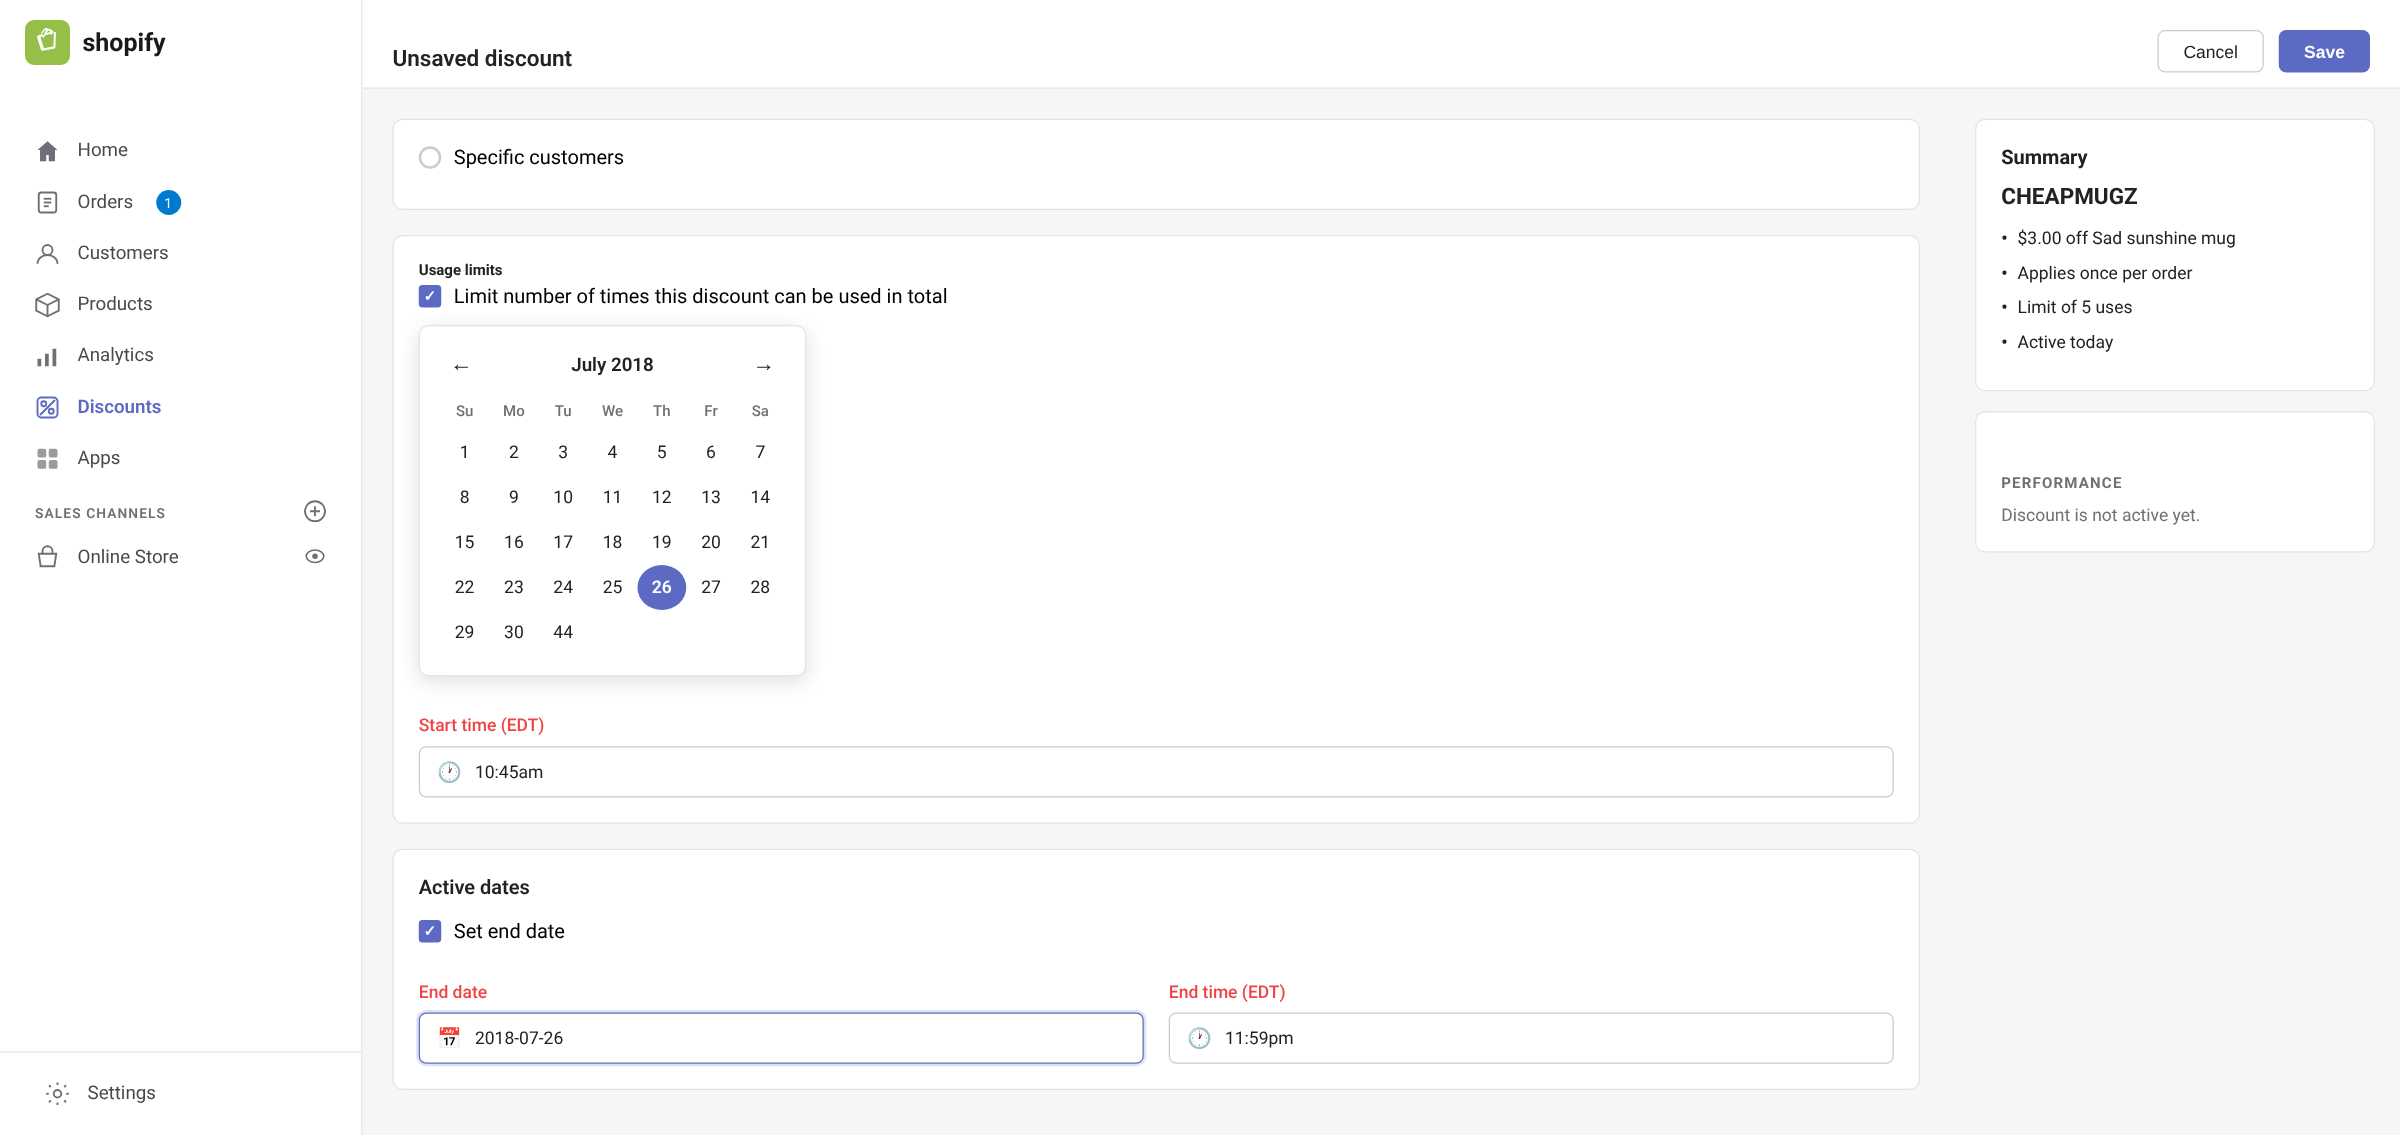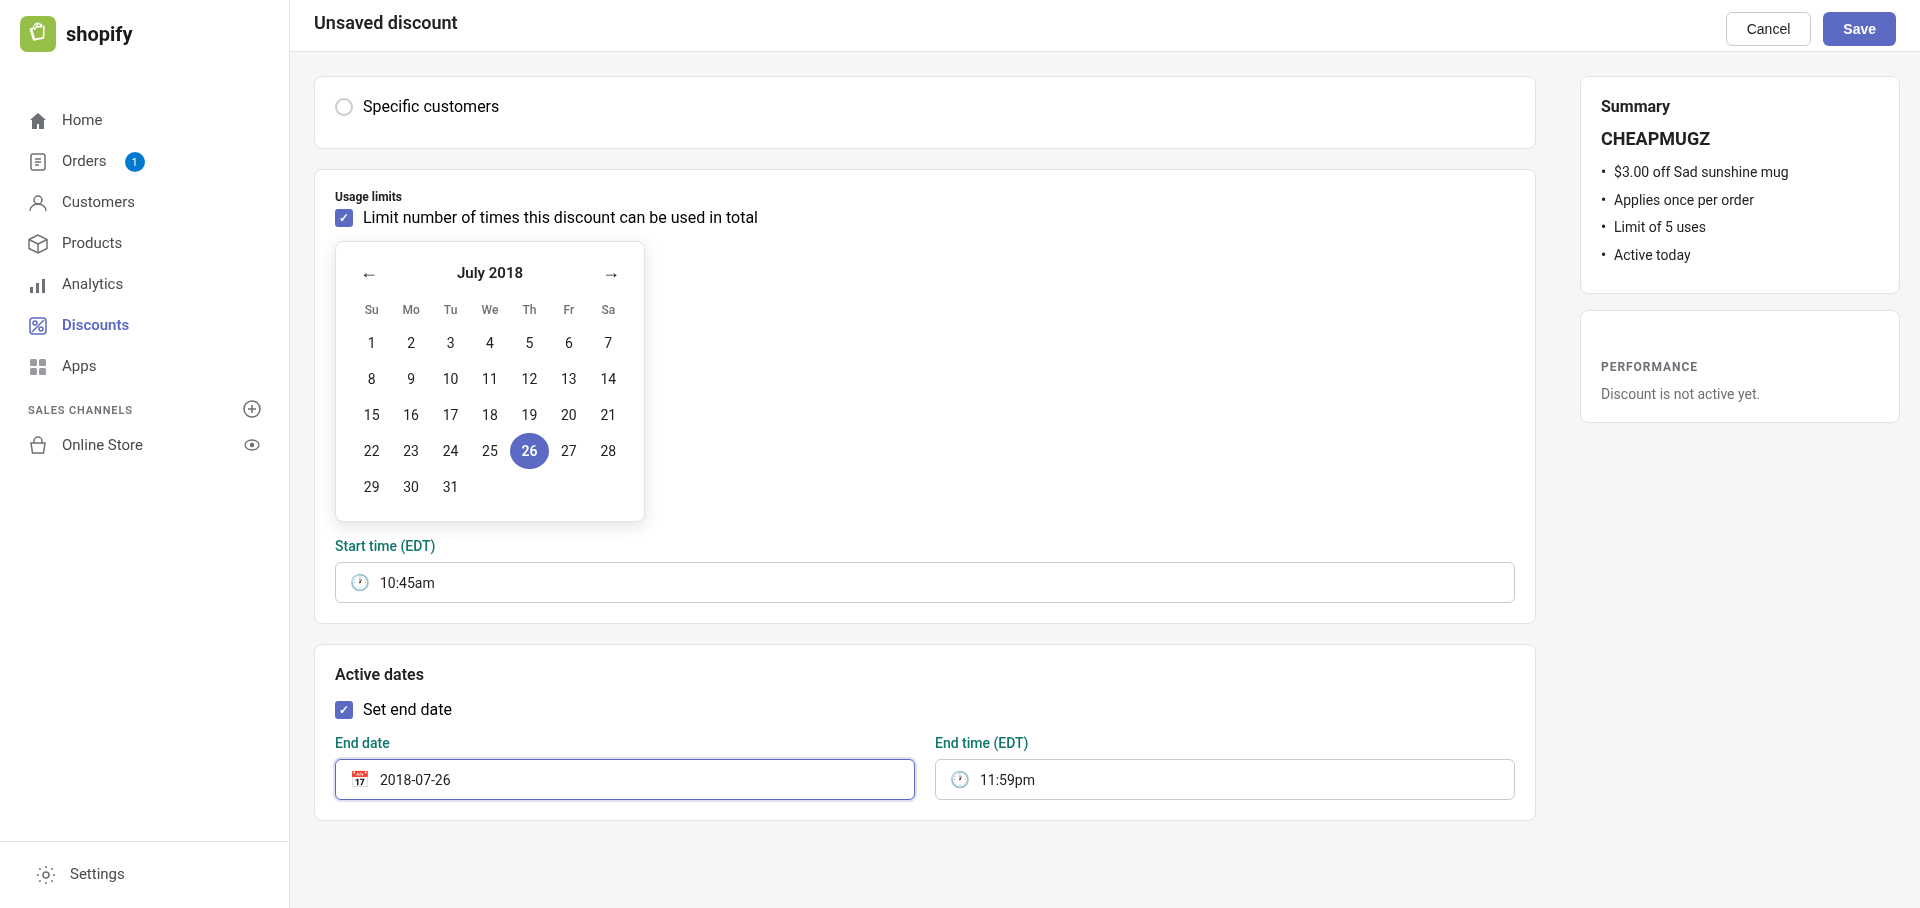--- a/index.html
+++ b/index.html
@@ -94,23 +94,23 @@
       flex: 1;
       display: flex;
       flex-direction: column;
       overflow: hidden;
     }
     .topbar {
       background: #fff;
       border-bottom: 1px solid #e1e3e5;
       padding: 12px 24px;
       display: flex;
-      align-items: flex-start;
+      align-items: flex-end;
       justify-content: space-between;
-      height: 52px;
+      height: 71px;
     }
     .page-title {
       font-size: 18px;
       font-weight: 600;
       color: #202223;
     }
     .topbar-actions { display: flex; gap: 12px; }
     .btn-cancel {
       padding: 8px 20px;
       border: 1px solid #c9cccf;
@@ -267,23 +267,24 @@
     .datetime-row {
       display: flex;
       gap: 20px;
       margin-top: 16px;
     }
     .datetime-field {
       flex: 1;
     }
     .datetime-label {
       font-size: 14px;
-      color: #0f766e;
+      color: #ef4444;
       margin-bottom: 8px;
       font-weight: 500;
+      margin-top: 16px;
     }
     .datetime-input {
       display: flex;
       align-items: center;
       border: 1px solid #c9cccf;
       border-radius: 6px;
       padding: 10px 14px;
       gap: 10px;
       background: #fff;
     }
@@ -585,21 +586,21 @@
                   <td>23</td>
                   <td>24</td>
                   <td>25</td>
                   <td class="selected">26</td>
                   <td>27</td>
                   <td>28</td>
                 </tr>
                 <tr>
                   <td>29</td>
                   <td>30</td>
-                  <td>31</td>
+                  <td>44</td>
                   <td class="empty"></td>
                   <td class="empty"></td>
                   <td class="empty"></td>
                   <td class="empty"></td>
                 </tr>
               </tbody>
           </table>
         </div>
 
         <div class="datetime-row">

